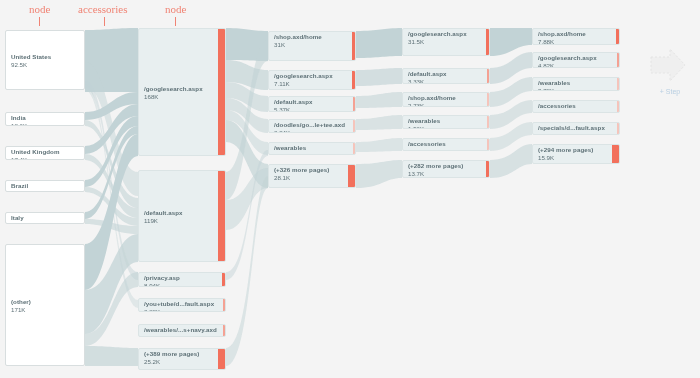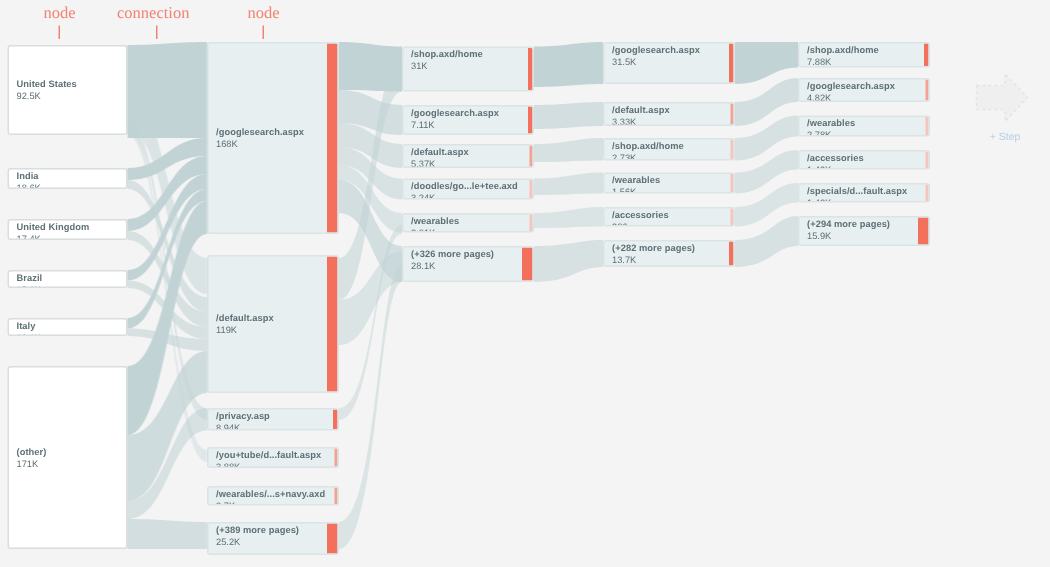--- a/index.html
+++ b/index.html
@@ -315,21 +315,21 @@
       <div class="node colp" style="left: 532px; top: 144px; width: 88px; height: 20px;">
         <div class="node-label" style="top: 1px;">(+294 more pages)</div>
         <div class="node-value" style="top: 9px;">15.9K</div>
         <div class="dropbar"></div>
       </div>
     </div>
 
   <div id="annot-host">
       <div class="annot" style="left: 29px; top: 3px;">node</div>
       <div class="annot-tick" style="left: 39px; top: 17px; height: 9px;"></div>
-      <div class="annot" style="left: 78px; top: 3px;">connection</div>
+      <div class="annot" style="left: 78px; top: 3px;">accessories</div>
       <div class="annot-tick" style="left: 104px; top: 17px; height: 9px;"></div>
       <div class="annot" style="left: 165px; top: 3px;">node</div>
       <div class="annot-tick" style="left: 175px; top: 17px; height: 9px;"></div>
     </div>
 
   <div id="step-arrow">
     <svg width="36" height="34" viewBox="0 0 36 34" aria-hidden="true">
       <path d="M1,9 L20,9 L20,1 L35,17 L20,33 L20,25 L1,25 Z" fill="#efefef" stroke="#e4e4e4" stroke-width="1" stroke-dasharray="2,2"></path>
     </svg>
   </div>

